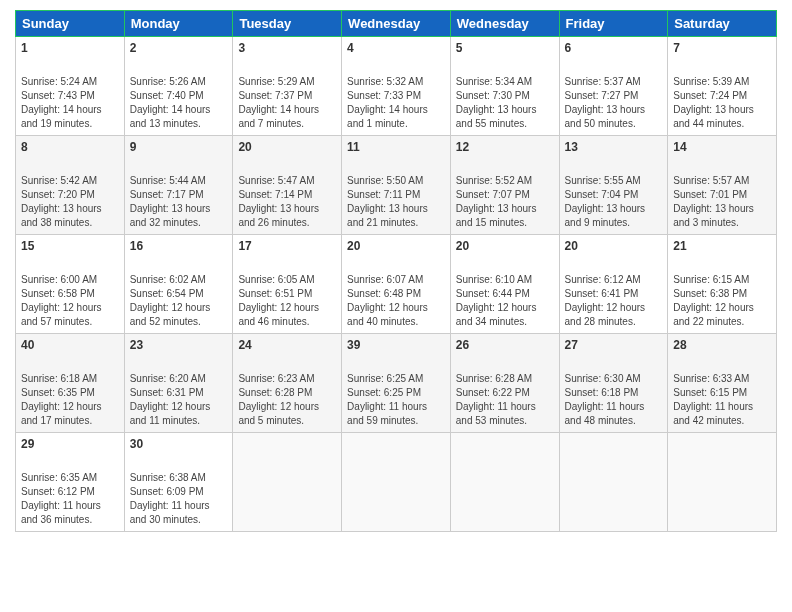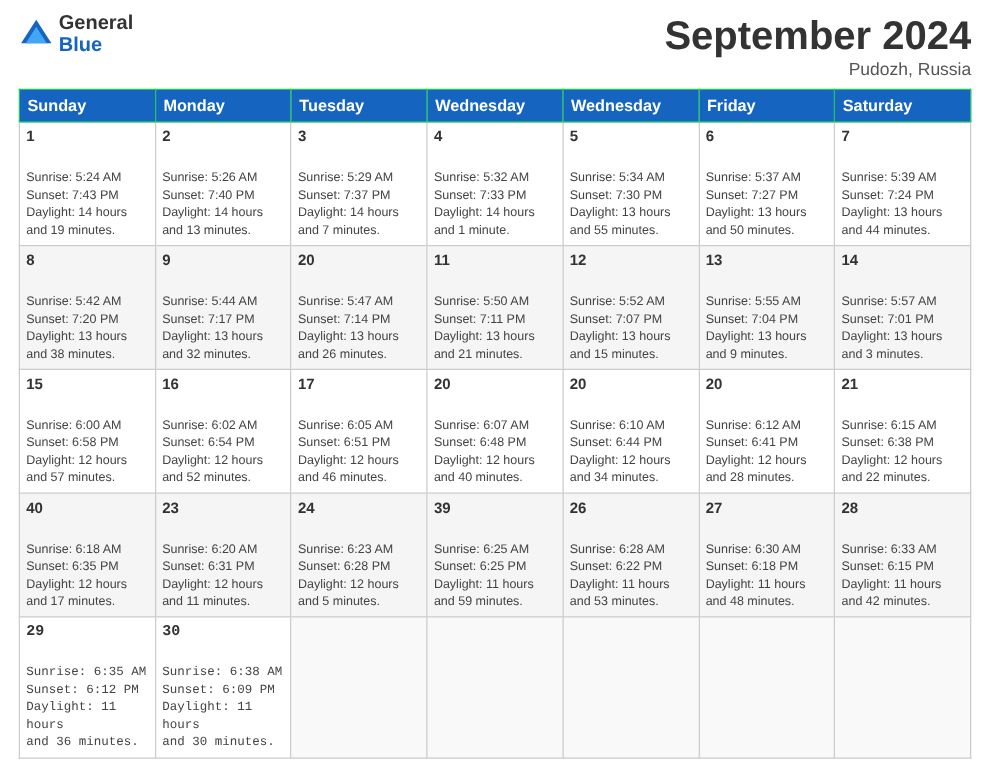--- a/index.html
+++ b/index.html
@@ -94,43 +94,26 @@
       line-height: 1.4;
       font-size: 10px;
       color: #444;
       margin-top: 20px;
     }
     .empty-cell {
       background: #f9f9f9 !important;
     }
     .last-row td {
       height: 72px;
-      font-family: Liberation Mono, monospace;
     }
   </style>
 </head>
 <body>
 
 <div class="page">
-  <div class="header">
-    <div class="logo">
-      <svg class="logo-icon" viewBox="0 0 30 30" xmlns="http://www.w3.org/2000/svg">
-        <polygon points="15,2 28,22 2,22" fill="#1565c0"></polygon>
-        <polygon points="15,8 24,22 6,22" fill="#42a5f5"></polygon>
-      </svg>
-      <div class="logo-text">
-        <span class="logo-general">General</span>
-        <span class="logo-blue">Blue</span>
-      </div>
-    </div>
-    <div class="title-section">
-      <div class="month-title">September 2024</div>
-      <div class="location">Pudozh, Russia</div>
-    </div>
-  </div>
 
   <table class="calendar-table">
     <thead>
       <tr>
         <th>Sunday</th>
         <th>Monday</th>
         <th>Tuesday</th>
         <th>Wednesday</th>
         <th>Wednesday</th>
         <th>Friday</th>

